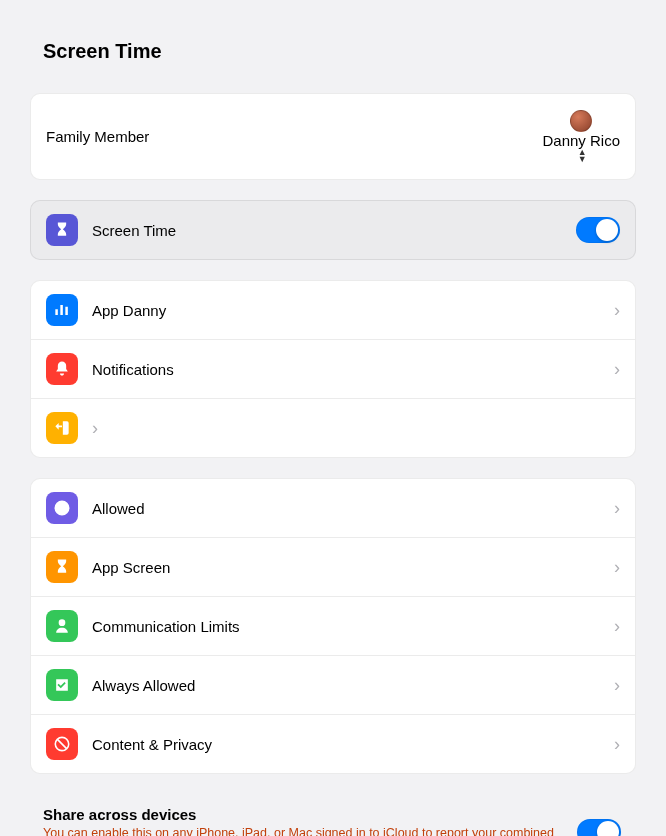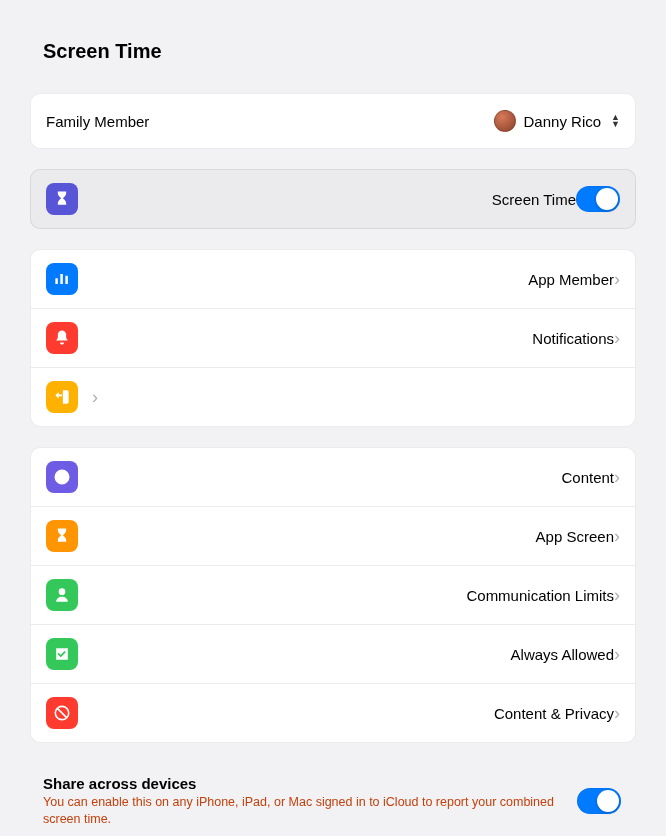--- a/index.html
+++ b/index.html
@@ -23,21 +23,20 @@
       color: #000;
       margin-bottom: 30px;
       padding-left: 13px;
     }
     .group {
       background: #fff;
       border: 1px solid rgba(0,0,0,0.08);
       border-radius: 10px;
       margin-bottom: 20px;
       overflow: hidden;
-      text-align: right;
     }
     .group.tinted {
       background: #ebebed;
     }
     .row {
       display: flex;
       align-items: center;
       padding: 13px 15px;
       border-bottom: 1px solid rgba(0,0,0,0.08);
       min-height: 54px;
@@ -51,21 +50,22 @@
       justify-content: space-between;
       padding: 16px 15px;
     }
     .family-label {
       font-size: 15px;
       color: #000;
     }
     .family-selector {
       display: flex;
       align-items: center;
-      gap: 8px;
+      gap: 0;
+      flex-direction: column;
     }
     .avatar {
       width: 22px;
       height: 22px;
       border-radius: 50%;
       background: radial-gradient(circle at 35% 30%, #d67a5a, #8a3f2a);
       border: 1px solid rgba(0,0,0,0.15);
     }
     .family-name {
       font-size: 15px;
@@ -186,21 +186,21 @@
     </div>
   </div>
 
   <div class="group">
     <div class="row">
       <div class="icon-box bg-blue">
         <svg viewBox="0 0 24 24">
             <path d="M4 18h3v-7H4v7zm6 0h3V6h-3v12zm6 0h3v-10h-3v10z"></path>
           </svg>
       </div>
-      <span class="row-label">App Member</span>
+      <span class="row-label">App Danny</span>
       <span class="chevron">›</span>
     </div>
     <div class="row">
       <div class="icon-box bg-red">
         <svg viewBox="0 0 24 24">
             <path d="M12 3a5 5 0 00-5 5v4l-2 3h14l-2-3V8a5 5 0 00-5-5zm0 17a2.5 2.5 0 002.5-2.5h-5A2.5 2.5 0 0012 20z"></path>
           </svg>
       </div>
       <span class="row-label">Notifications</span>
       <span class="chevron">›</span>
@@ -215,21 +215,21 @@
     </div>
   </div>
 
   <div class="group">
     <div class="row">
       <div class="icon-box bg-indigo">
         <svg viewBox="0 0 24 24">
             <path d="M12 3a9 9 0 100 18 9 9 0 000-18zm1 9V6h-2v7h6v-2h-4z"></path>
           </svg>
       </div>
-      <span class="row-label">Content</span>
+      <span class="row-label">Allowed</span>
       <span class="chevron">›</span>
     </div>
     <div class="row">
       <div class="icon-box bg-orange">
         <svg viewBox="0 0 24 24">
             <path d="M7 3h10v2c0 2-1.5 4-4 6 2.5 2 4 4 4 6v2H7v-2c0-2 1.5-4 4-6-2.5-2-4-4-4-6V3z"></path>
           </svg>
       </div>
       <span class="row-label">App Screen</span>
       <span class="chevron">›</span>

